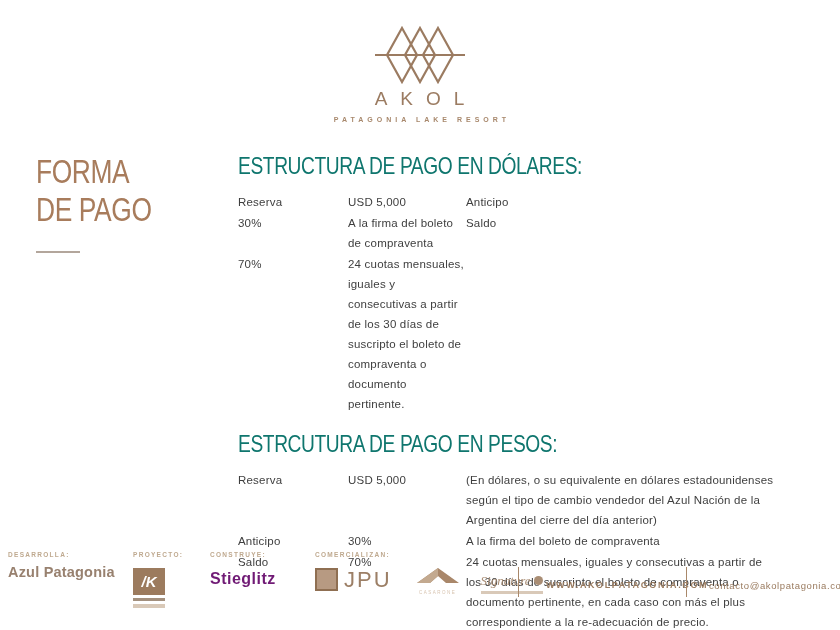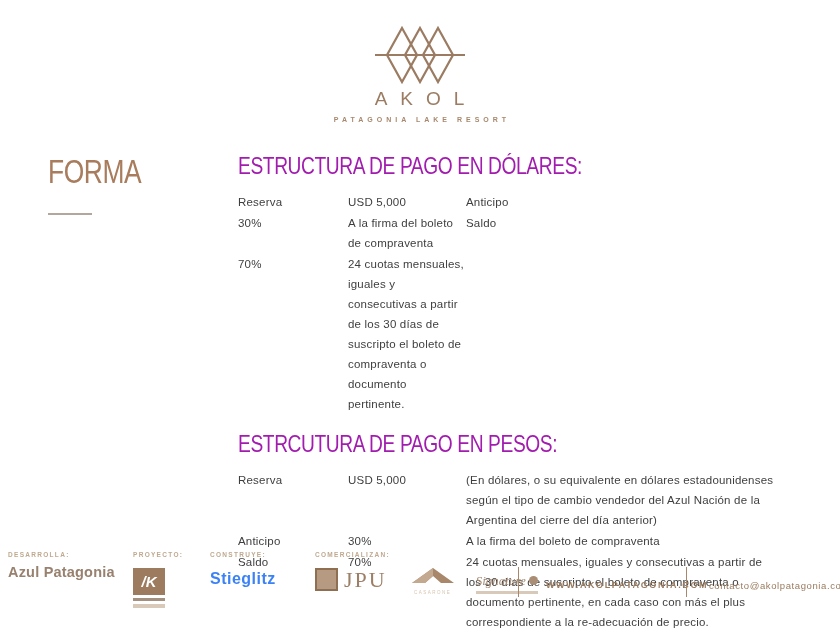--- a/index.html
+++ b/index.html
@@ -10,48 +10,48 @@
     overflow:hidden; margin:0 auto;
   }
 
   
   .brand { position:absolute; top:26px; left:0; width:840px; text-align:center; color:#9B7B61; }
   .brand-mark { display:block; margin:0 auto; }
   .brand-name { display:block; margin-top:4px; font-size:19px; letter-spacing:13px; padding-left:12px; color:#9B7B61; font-weight:400; }
   .brand-tagline { display:block; margin-top:6px; font-size:7px; letter-spacing:4px; padding-left:4px; color:#A8886C; font-weight:700; }
 
   
-  .title-block { position:absolute; left:48px; top:153px; color:#A87C5C; }
+  .title-block { position:absolute; left:36px; top:153px; color:#A87C5C; }
   .title-line { display:block; font-size:33px; line-height:38px; font-weight:400; }
   .condensed { display:inline-block; transform:scaleX(0.80); transform-origin:0 50%; white-space:nowrap; letter-spacing:-0.5px; }
   .title-rule { width:44px; height:2px; background:#B3A69C; margin-top:22px; }
 
   
   .content { position:absolute; left:238px; top:152px; width:545px; }
-  .section-heading { font-size:24px; color:#a21caf; font-weight:400; margin-bottom:12px; }
+  .section-heading { font-size:24px; color:#0f766e; font-weight:400; margin-bottom:12px; }
   .pay-table { display:grid; grid-template-columns:110px 118px 308px; row-gap:1px; margin-bottom:16px; }
   .cell { font-size:11.5px; line-height:20px; color:#3E3E3E; letter-spacing:0.2px; }
   .cell.detail { }
 
   
   .footer { position:absolute; left:0; top:551px; width:840px; height:64px; }
   .f-block { position:absolute; top:0; }
   .f-label { font-size:6.5px; letter-spacing:1.3px; color:#BFA98F; font-weight:700; }
   .f-azul { margin-top:6px; font-size:14.5px; font-weight:700; color:#98816F; letter-spacing:0.2px; }
-  .f-stieglitz { margin-top:12px; font-size:16px; font-weight:700; color:#3b82f6; letter-spacing:0.5px; }
+  .f-stieglitz { margin-top:12px; font-size:16px; font-weight:700; color:#701a75; letter-spacing:0.5px; }
 
   .ak-box { margin-top:10px; width:32px; height:27px; background:#9C7B5E; color:#ffffff;
             display:flex; align-items:center; justify-content:center; font-size:15px; font-weight:700; font-style:italic; }
   .ak-caption { margin-top:3px; width:32px; height:3px; background:#A3907E; }
   .ak-bar { margin-top:3px; width:32px; height:4px; background:#D9C9B8; }
 
   .logo-row { margin-top:10px; display:flex; align-items:flex-start; }
   .jpu { display:flex; align-items:center; }
   .jpu-square { width:23px; height:23px; background:#B79A82; border:2px solid #8F6F52; margin-right:6px; }
-  .jpu-text { font-family:Liberation Serif, serif; font-size:22px; color:#9C7F66; letter-spacing:2px; line-height:23px; }
+  .jpu-text { font-family:Liberation Sans, sans-serif; font-size:22px; color:#9C7F66; letter-spacing:2px; line-height:23px; }
   .casarone { margin-left:25px; text-align:center; }
   .casarone-name { margin-top:2px; font-size:4.5px; letter-spacing:1.5px; color:#D8C4B0; }
   .signature { margin-left:22px; text-align:center; padding-top:3px; }
   .signature-script { font-family:Liberation Serif, serif; font-style:italic; font-size:13px; color:#A98D74; white-space:nowrap; }
   .sig-seal { display:inline-block; width:9px; height:9px; border-radius:50%; background:#A98D74; vertical-align:middle; margin-left:3px; }
   .sig-caption { margin-top:2px; width:62px; height:3px; background:#D9C9B8; }
 
   .f-divider { position:absolute; top:16px; width:1px; height:30px; background:#A9886A; }
   .f-website { position:absolute; top:29px; font-size:9px; font-weight:700; letter-spacing:1.6px; color:#9A7B5F; text-decoration:none; }
   .f-email { position:absolute; top:29px; font-size:9.5px; color:#9A7B5F; letter-spacing:0.6px; text-decoration:none; }
@@ -69,20 +69,21 @@
         <path d="M64 2 L79 29 L64 56 L49 29 Z"></path>
         <line x1="1" y1="29" x2="91" y2="29"></line>
       </g>
     </svg>
     <span class="brand-name">AKOL</span>
     <span class="brand-tagline">PATAGONIA LAKE RESORT</span>
   </div>
 
   <div class="title-block">
     <span class="title-line"><span class="condensed">FORMA</span></span>
+    <span class="title-line"><span class="condensed">DE PAGO</span></span>
     <div class="title-rule"></div>
   </div>
 
   <div class="content">
 
     <div class="section">
       <div class="section-heading">
         <span class="condensed">ESTRUCTURA DE PAGO EN DÓLARES:</span>
       </div>
       <div class="pay-table">

